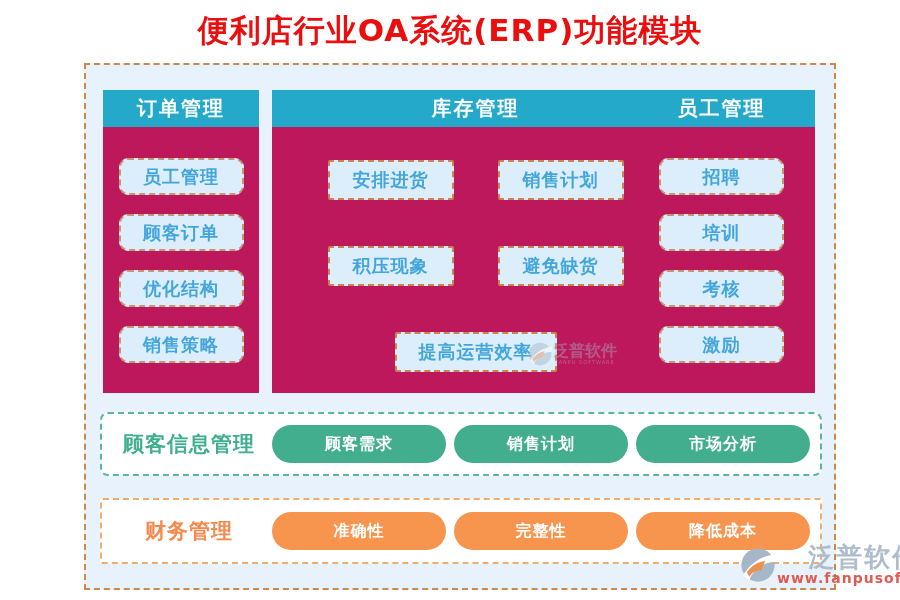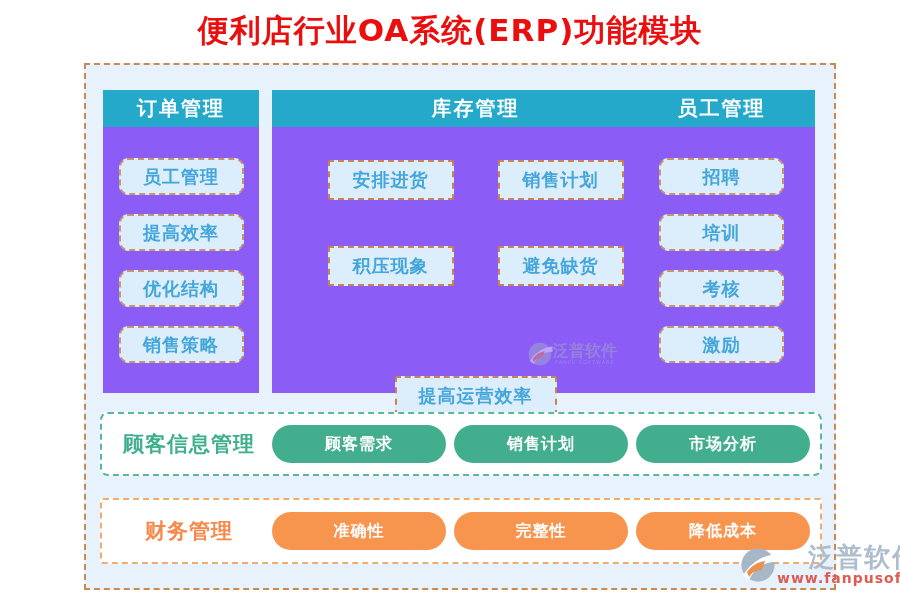--- a/index.html
+++ b/index.html
@@ -14,21 +14,21 @@
     position:absolute;top:10px;left:0;width:100%;margin:0;
     text-align:center;font-size:31px;font-weight:bold;color:#EB0E0E;
     letter-spacing:1px;
   }
 
   .outer{
     position:absolute;left:84px;top:63px;width:748px;height:523px;
     background:#E8F2FC;border:2px dashed #C9894F;
   }
 
-  .col{position:absolute;top:25px;background:#8b5cf6;}
+  .col{position:absolute;top:25px;background:#be185d;}
   .col-1{left:17px;width:156px;height:303px;}
   .col-2{left:186px;width:407px;height:303px;}
   .col-3{left:542px;width:187px;height:303px;}
 
   .col-header{
     height:37px;background:#25A9CB;color:#ffffff;
     display:flex;align-items:center;justify-content:center;
     font-size:20px;font-weight:bold;letter-spacing:2px;
   }
 
@@ -36,21 +36,21 @@
   .col2-body{display:flex;flex-direction:column;padding-top:33px;gap:46px;}
   .col2-row{display:flex;justify-content:center;gap:44px;}
 
   .item{
     box-sizing:border-box;width:125px;height:37px;
     background:#DCEDFB;border:2px dashed #C9956B;border-radius:9px;
     display:flex;align-items:center;justify-content:center;
     color:#43A6DA;font-weight:bold;font-size:18px;letter-spacing:1px;
   }
   .item.sq{border-radius:2px;border-color:#CB8450;height:40px;width:126px;}
-  .item.wide{width:162px;margin-top:44px;}
+  .item.wide{width:162px;}
 
   .band{
     position:absolute;left:14px;width:722px;height:64px;
     box-sizing:border-box;background:#ffffff;
     display:flex;align-items:center;gap:8px;
     padding:0 10px 0 12px;
   }
   .band-green{top:347px;border:2px dashed #58B897;border-radius:8px;}
   .band-orange{top:433px;height:66px;border:2px dashed #F0AC6E;border-radius:3px;}
 
@@ -85,21 +85,21 @@
 <div class="page">
 
   <h1 class="title">便利店行业OA系统(ERP)功能模块</h1>
 
   <div class="outer">
 
     <div class="col col-1">
       <div class="col-header">订单管理</div>
       <div class="col-body">
         <div class="item">员工管理</div>
-        <div class="item">提高效率</div>
+        <div class="item">顾客订单</div>
         <div class="item">优化结构</div>
         <div class="item">销售策略</div>
       </div>
     </div>
 
     <div class="col col-2">
       <div class="col-header">库存管理</div>
       <div class="col2-body">
         <div class="col2-row">
           <div class="item sq">安排进货</div>

